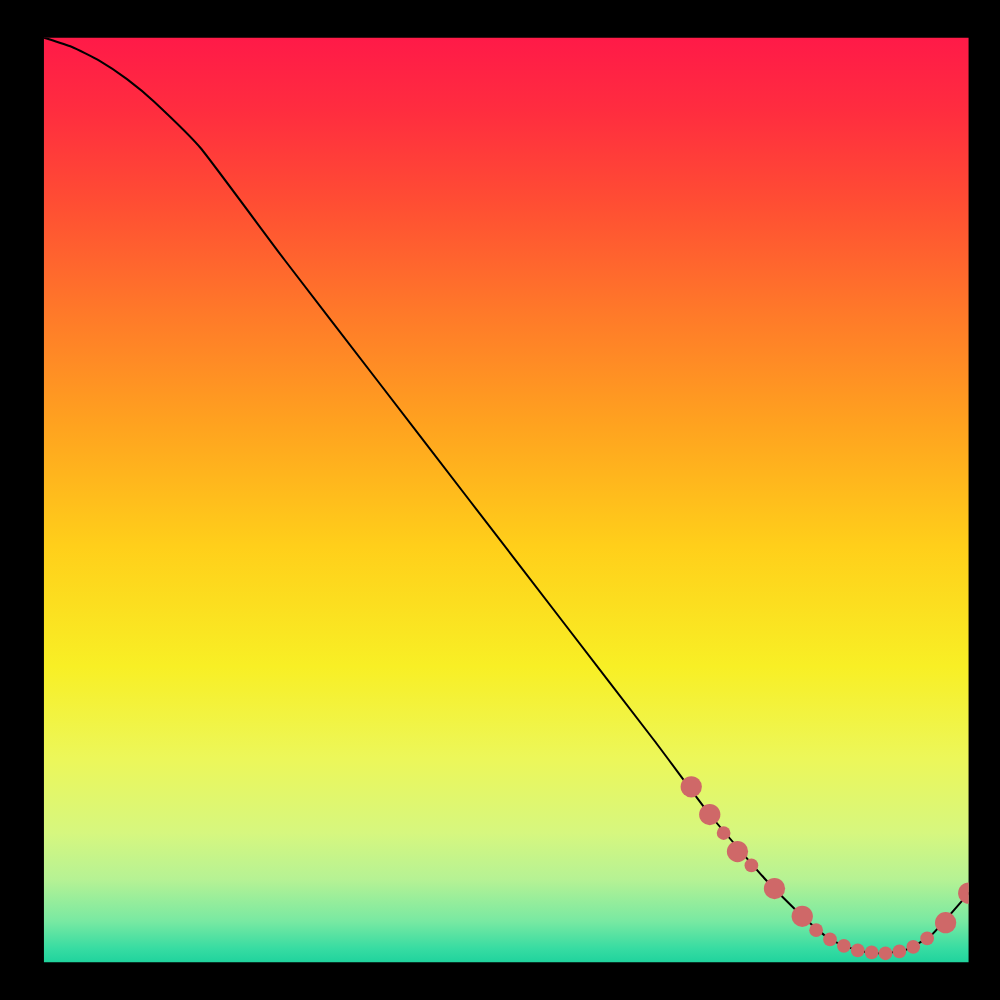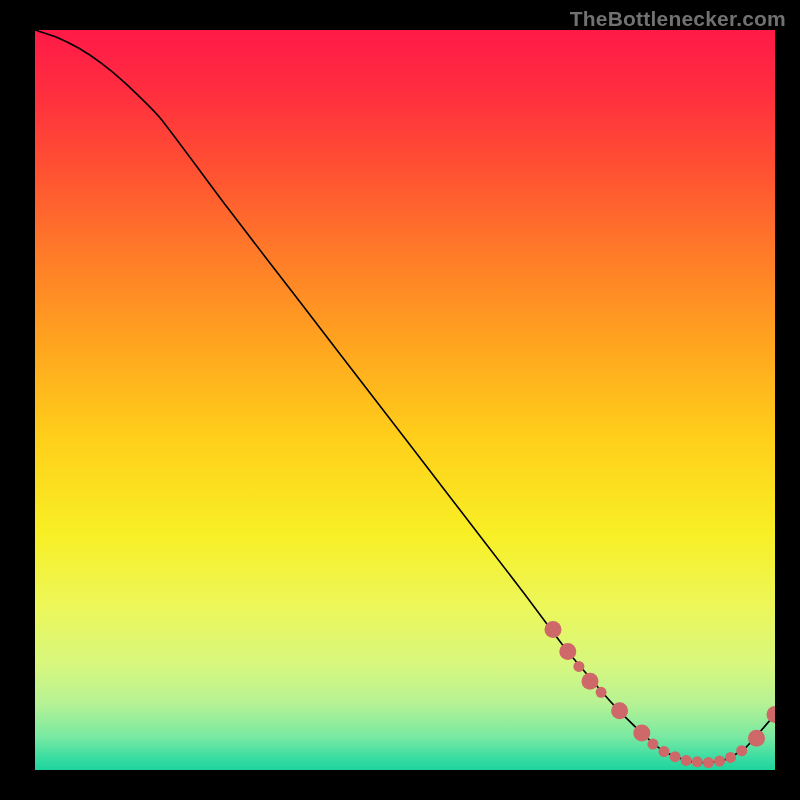--- a/index.html
+++ b/index.html
@@ -29,21 +29,20 @@
     user-select: none;
     pointer-events: none;
   }
   svg { display: block; }
 </style>
 </head>
 <body>
 
 <div class="stage">
 
-  <div class="watermark" style="top:7px; right:14px; font-size:21px;">TheBottlenecker.com</div>
 
   <div class="plot-area" style="left:35px; top:30px; width:740px; height:740px;">
     <svg xmlns="http://www.w3.org/2000/svg" width="740" height="740" viewBox="0 0 740 740">
       <defs>
         <linearGradient id="bg-grad" x1="0" y1="0" x2="0" y2="1">
             <stop offset="0.00%" stop-color="#ff1a48"></stop>
             <stop offset="8.00%" stop-color="#ff2d3f"></stop>
             <stop offset="18.00%" stop-color="#ff4e33"></stop>
             <stop offset="30.00%" stop-color="#ff7a29"></stop>
             <stop offset="42.00%" stop-color="#ffa31f"></stop>

